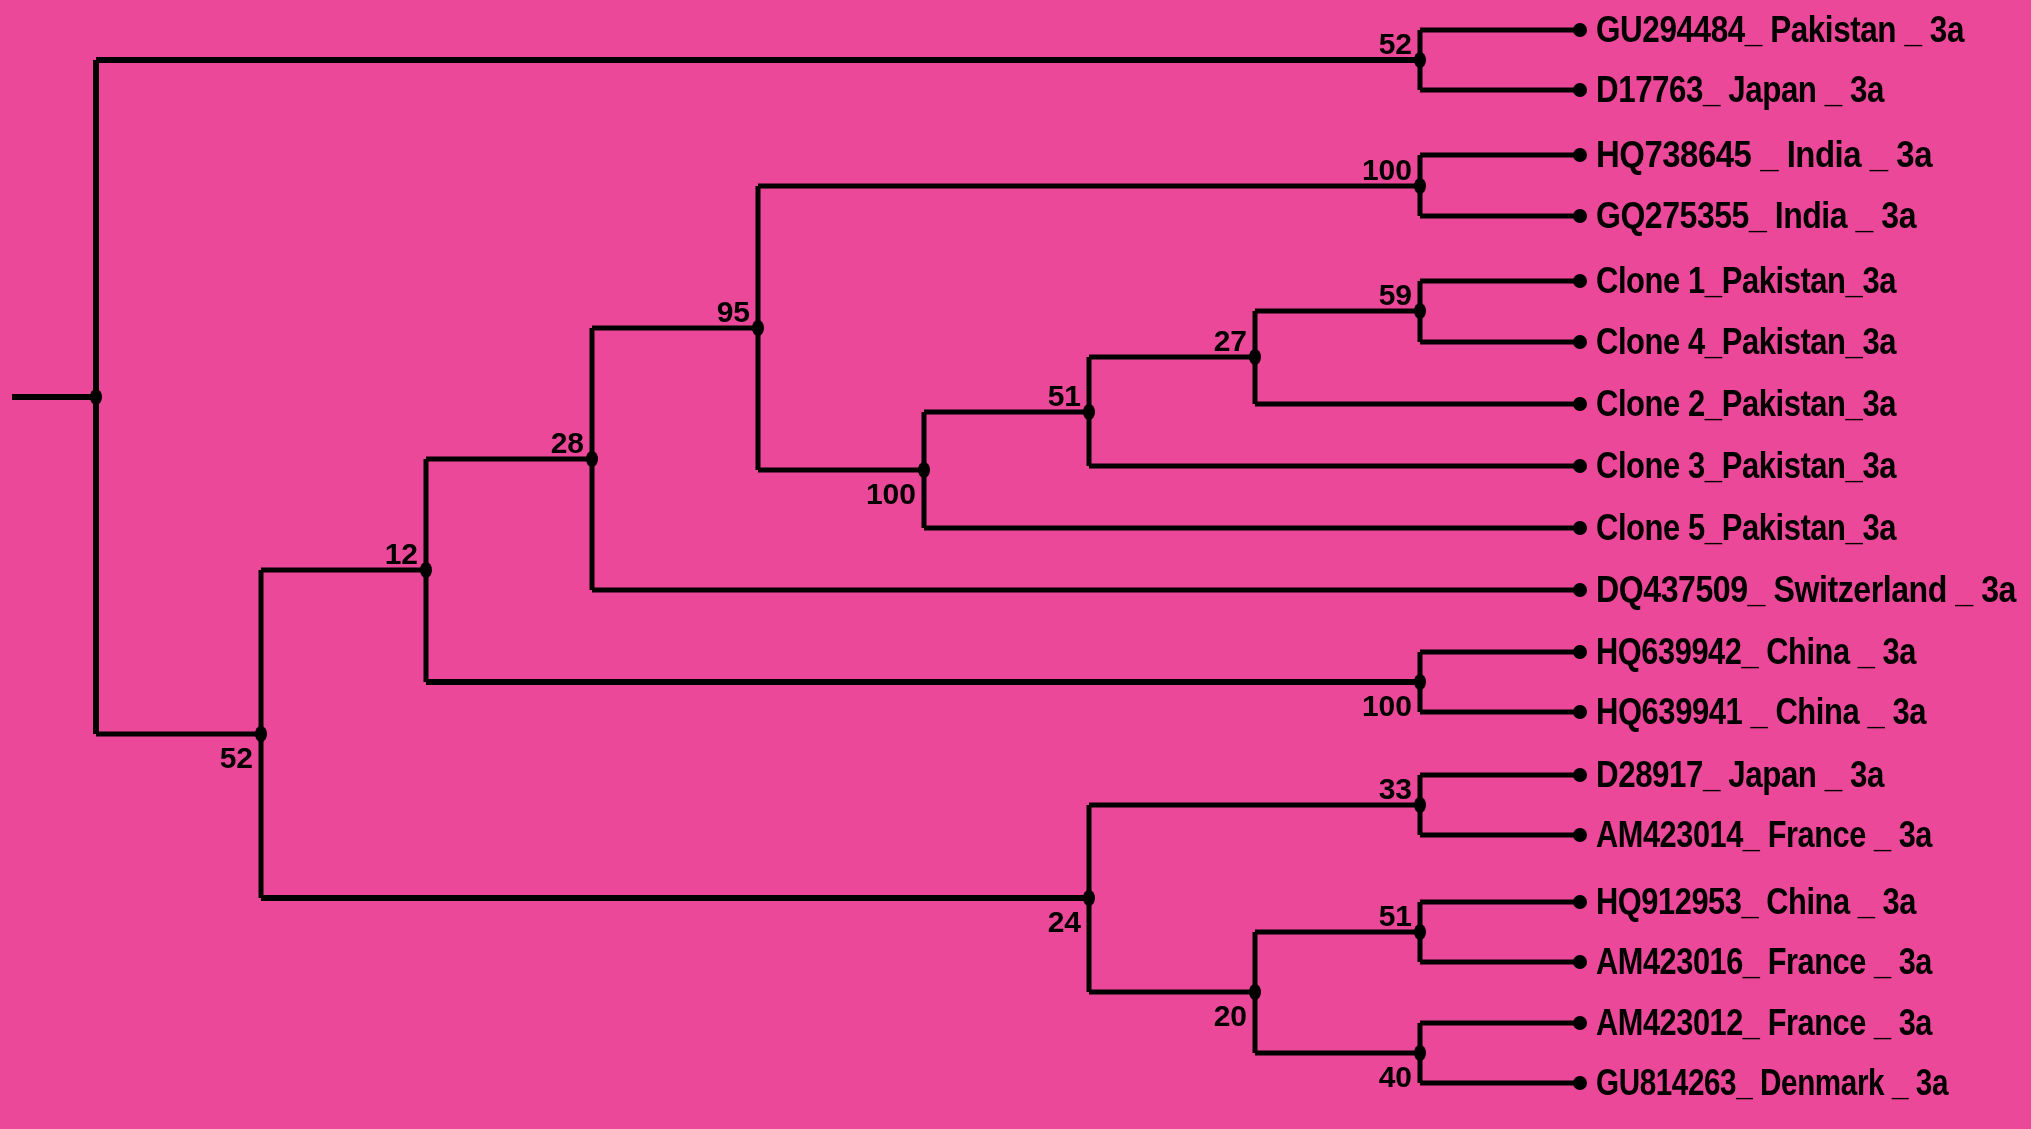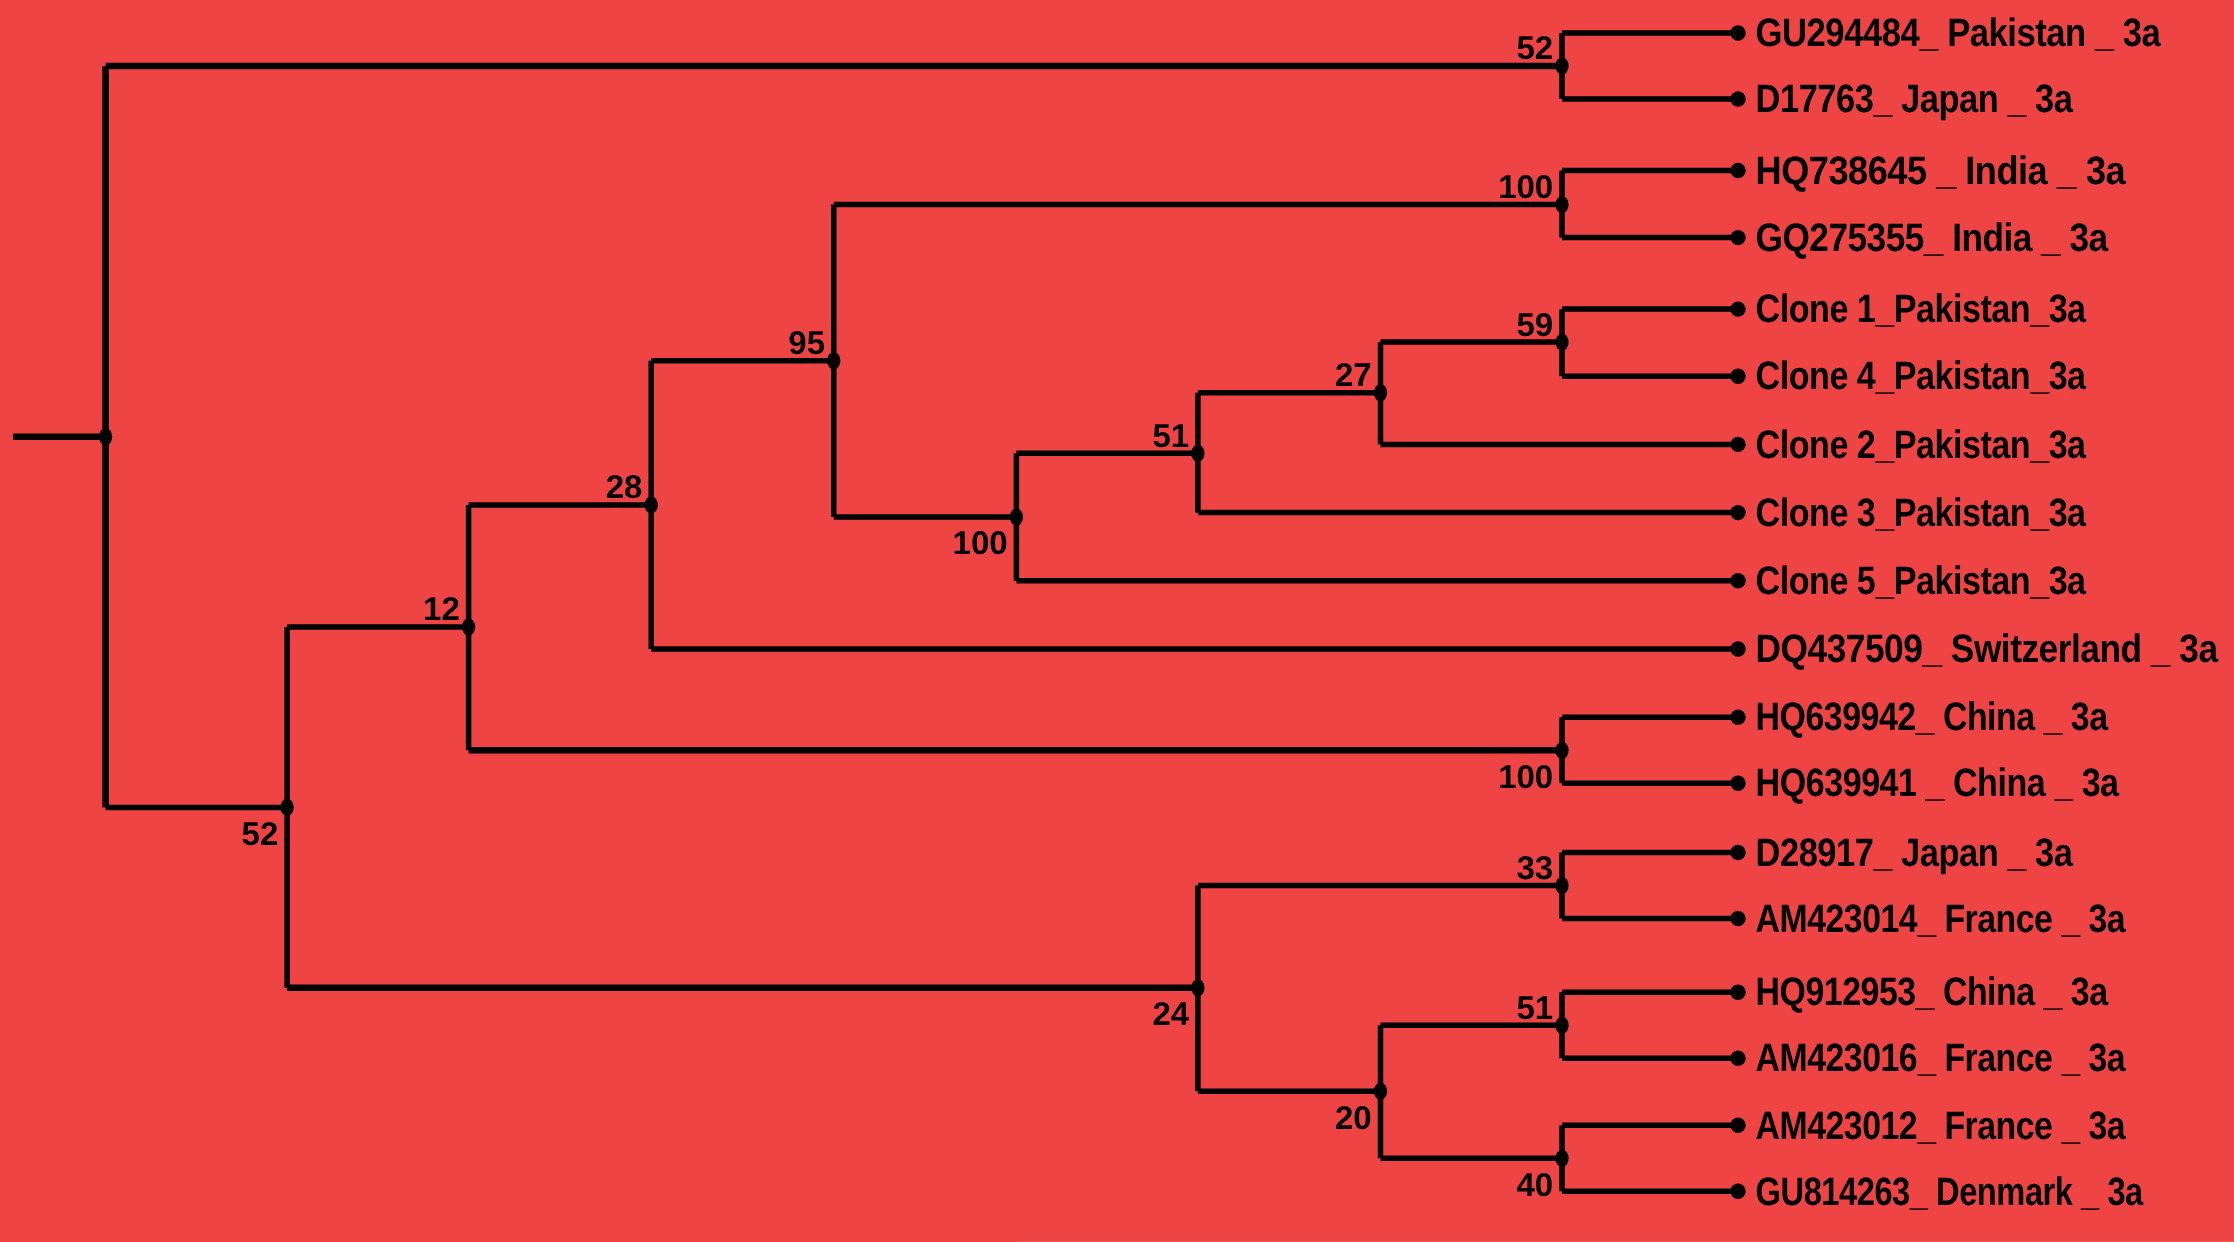--- a/index.html
+++ b/index.html
@@ -1,16 +1,16 @@
 <!DOCTYPE html>
 <html><head>
 <meta charset="utf-8">
 <style>
   html,body{margin:0;padding:0;background:#ffffff;}
-  .stage{position:relative;width:2031px;height:1129px;background:#ef4444;overflow:hidden;}
+  .stage{position:relative;width:2031px;height:1129px;background:#ec4899;overflow:hidden;}
   svg{position:absolute;left:0;top:0;}
   .branch{stroke:#000000;stroke-width:5;fill:none;}
   .branch.stem{stroke-width:6;}
   .dot{fill:#000000;stroke:none;}
   .boot text{font:700 30px "Liberation Sans", sans-serif;fill:#000000;}
   .taxon text{font:700 36px "Liberation Sans", sans-serif;fill:#000000;letter-spacing:-0.5px;}
 </style>
 </head>
 <body>
 

